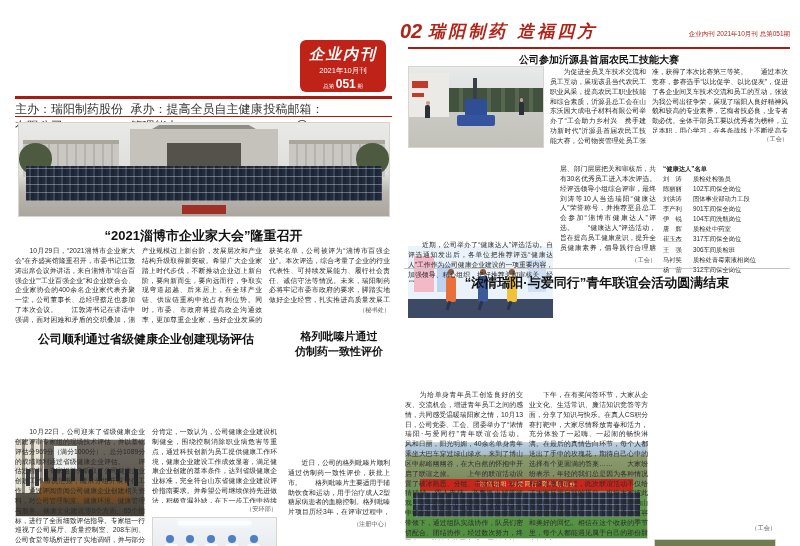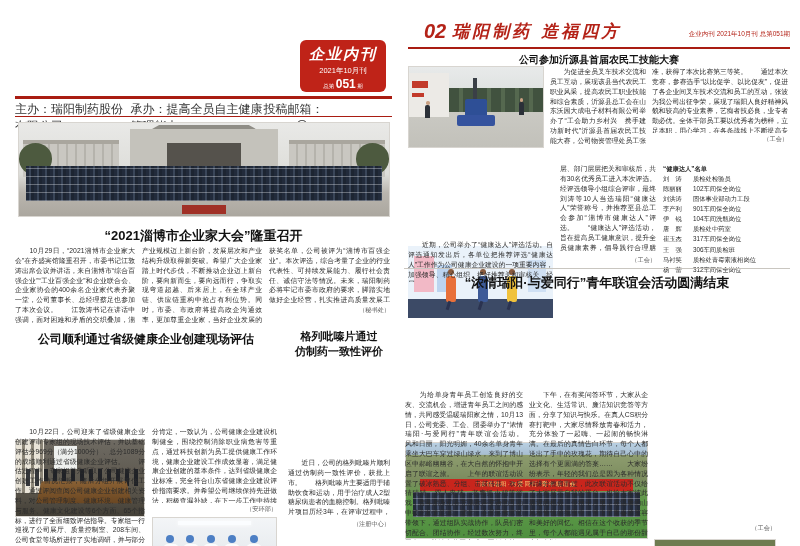--- a/index.html
+++ b/index.html
@@ -177,21 +177,21 @@
   <div class="abs col" style="left:15px;  top:427px; width:130px; height:116px;">　　10月22日，公司迎来了省级健康企业创建评审专家组的现场技术评估，并以基础评估分969分（满分1000分）、总分1089分的成绩顺利通过省级健康企业评估。　　评估过程中，专家组首先听取了公司健康企业创建工作情况汇报，随后分组开展评估工作。通过评阅查阅公司健康企业创建相关资料，对公司管理制度、健康环境、健康管理与服务、健康文化建设等6个方面、65个指标，进行了全面细致评估指导。专家组一行巡视了公司展厅、质量控制室、208车间、公司食堂等场所进行了实地调研，并与部分员工进行了交流。　　专家组对公司的健康企业建设工作给予了充</div>
   <div class="abs col" style="left:152px; top:427px; width:125px; height:76px;">分肯定，一致认为，公司健康企业建设机制健全，围绕控制消除职业病危害等重点，通过科技创新为员工提供健康工作环境，健康企业建设工作成效显著，满足健康企业创建的基本条件，达到省级健康企业标准，完全符合山东省健康企业建设评价指南要求。并希望公司继续保持先进做法，积极查漏补缺，在下一步工作中持续改进和提高。　　健康企业建设只有起点，没有终点。未来，瑞阳制药将以“专注医药领域，以高品质的产品呵护人类健康”为使命，继续完善基础设施和健康管理体系，充分营造健康文化，与社会各界齐心协力，共同为“健康中国”伟大战略贡献力量。</div>
   <div class="abs credit" style="left:152px; top:505px; width:125px;">（安环部）</div>
 
   <div class="abs col" style="left:288px; top:458px; width:102px; height:60px;">　　近日，公司的格列吡嗪片顺利通过仿制药一致性评价，获批上市。　　格列吡嗪片主要适用于辅助饮食和运动，用于治疗成人2型糖尿病患者的血糖控制。格列吡嗪片项目历经3年，在评审过程中，生产与研发部门密切紧密配合，保质保量完成了工作，该产品的获批将为公司后续一致性评价品种积累经验，并为广大患者提供更多的用药选择。</div>
   <div class="abs credit" style="left:288px; top:520px; width:102px;">（注册中心）</div>
 </div>
 
 <div id="pageR" class="page">
 
-  <div class="abs" style="left:24px; top:20px; display:flex; align-items:flex-start; gap:6px;">
+  <div class="abs" style="left:0; top:20px; display:flex; align-items:flex-start; gap:6px;">
     <span class="p2num">02</span>
     <span class="p2title">瑞阳制药  造福四方</span>
   </div>
   <div class="abs p2right" style="left:250px; top:30px; width:140px;">企业内刊  2021年10月刊  总第051期</div>
   <div class="abs rule-red" style="left:8px; top:47px; width:382px; height:2px;"></div>
 
   <div class="abs h1" style="left:8px; top:53px; width:382px; font-size:10px;">公司参加沂源县首届农民工技能大赛</div>
 
   <div class="abs pho ph-fork" style="left:8px; top:66px; width:136px; height:82px;">
     <div class="bldg"></div>

